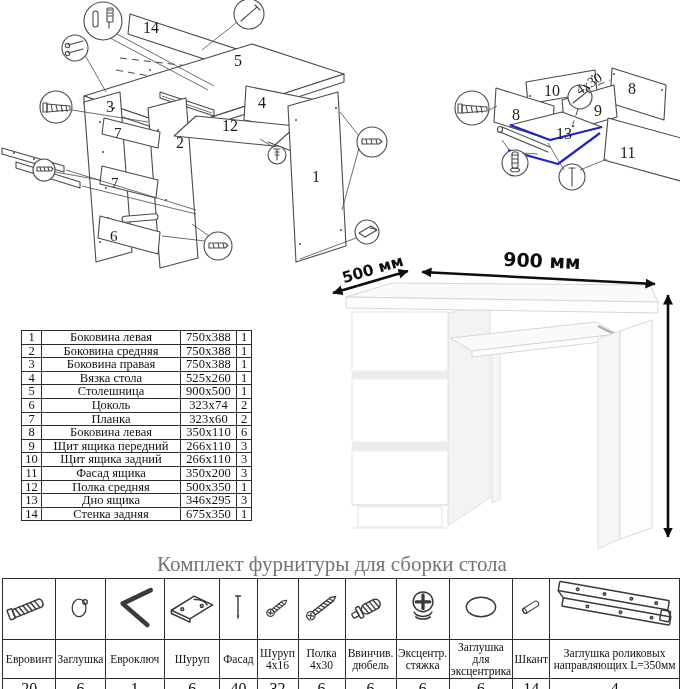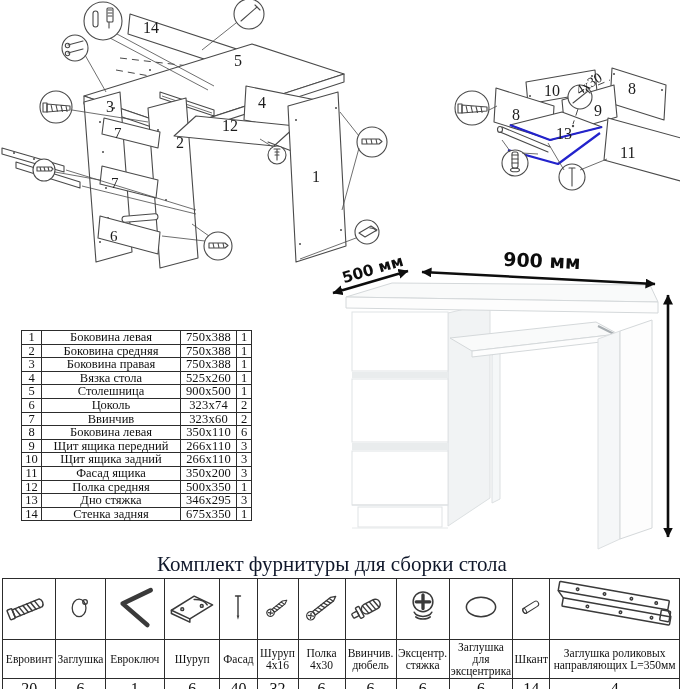--- a/index.html
+++ b/index.html
@@ -30,21 +30,21 @@
   
   #parts-table table{border-collapse:collapse;background:#fff}
   #parts-table td{border:1px solid #2c2c2c;font-size:12.5px;line-height:12.6px;height:12.8px;
                   padding:0 3px;white-space:nowrap}
   td.c-num{width:20px;text-align:center;padding:0}
   td.c-name{width:139px;text-align:center}
   td.c-size{width:56px;text-align:center;letter-spacing:.2px}
   td.c-qty{width:15px;text-align:center;padding:0}
 
   
-  #hw-title{left:0;top:552px;width:664px;text-align:center;font-size:21px;color:#0f172a}
+  #hw-title{left:0;top:552px;width:664px;text-align:center;font-size:21px;color:#737373}
   #hardware-table table{border-collapse:collapse;table-layout:fixed;background:#fff}
   #hardware-table td{border:1px solid #2c2c2c;text-align:center;vertical-align:middle;overflow:hidden}
   tr.hw-icons td{height:60px;padding:1px}
   tr.hw-names td{height:28px;font-size:11.5px;line-height:12px;padding:1px}
   tr.hw-qty td{height:21px;font-size:16px}
   td.hw-name-wide{font-size:10.5px;text-align:left;padding-left:3px}
   .icon-svg{stroke:#3a3a3a;fill:none;stroke-width:1.4;stroke-linecap:round;stroke-linejoin:round}
 </style>
 </head>
 <body>
@@ -316,21 +316,21 @@
             <td class="c-qty">1</td>
           </tr>
           <tr>
             <td class="c-num">6</td>
             <td class="c-name">Цоколь</td>
             <td class="c-size">323x74</td>
             <td class="c-qty">2</td>
           </tr>
           <tr>
             <td class="c-num">7</td>
-            <td class="c-name">Ввинчив</td>
+            <td class="c-name">Планка</td>
             <td class="c-size">323x60</td>
             <td class="c-qty">2</td>
           </tr>
           <tr>
             <td class="c-num">8</td>
             <td class="c-name">Боковина левая</td>
             <td class="c-size">350x110</td>
             <td class="c-qty">6</td>
           </tr>
           <tr>
@@ -352,21 +352,21 @@
             <td class="c-qty">3</td>
           </tr>
           <tr>
             <td class="c-num">12</td>
             <td class="c-name">Полка средняя</td>
             <td class="c-size">500x350</td>
             <td class="c-qty">1</td>
           </tr>
           <tr>
             <td class="c-num">13</td>
-            <td class="c-name">Дно стяжка</td>
+            <td class="c-name">Дно ящика</td>
             <td class="c-size">346x295</td>
             <td class="c-qty">3</td>
           </tr>
           <tr>
             <td class="c-num">14</td>
             <td class="c-name">Стенка задняя</td>
             <td class="c-size">675x350</td>
             <td class="c-qty">1</td>
           </tr>
         </tbody>

